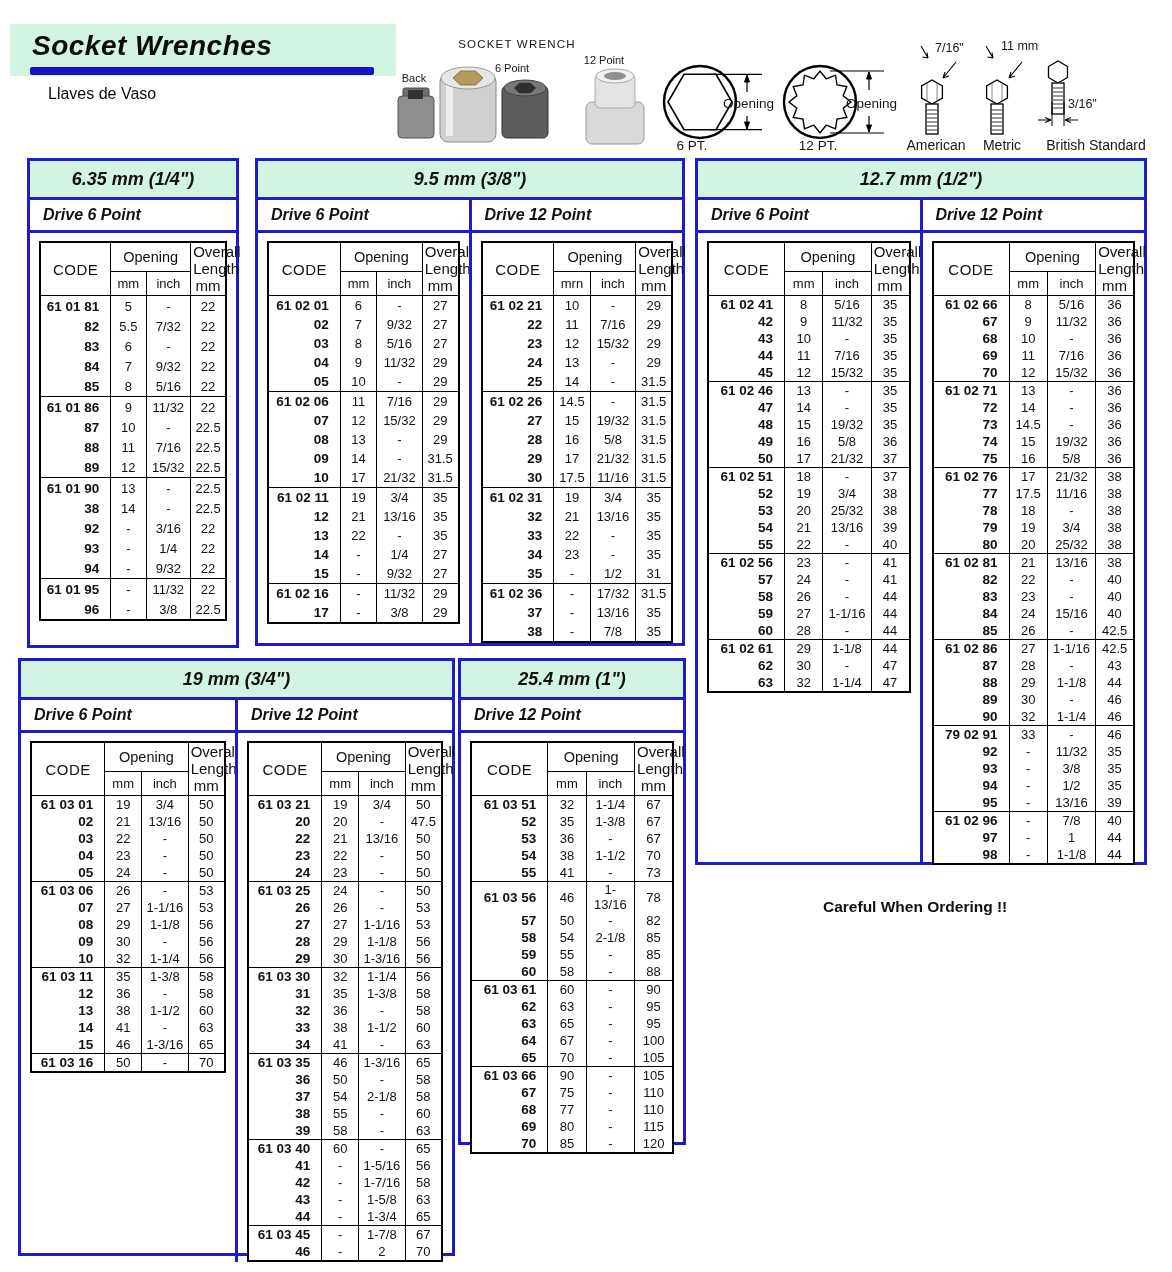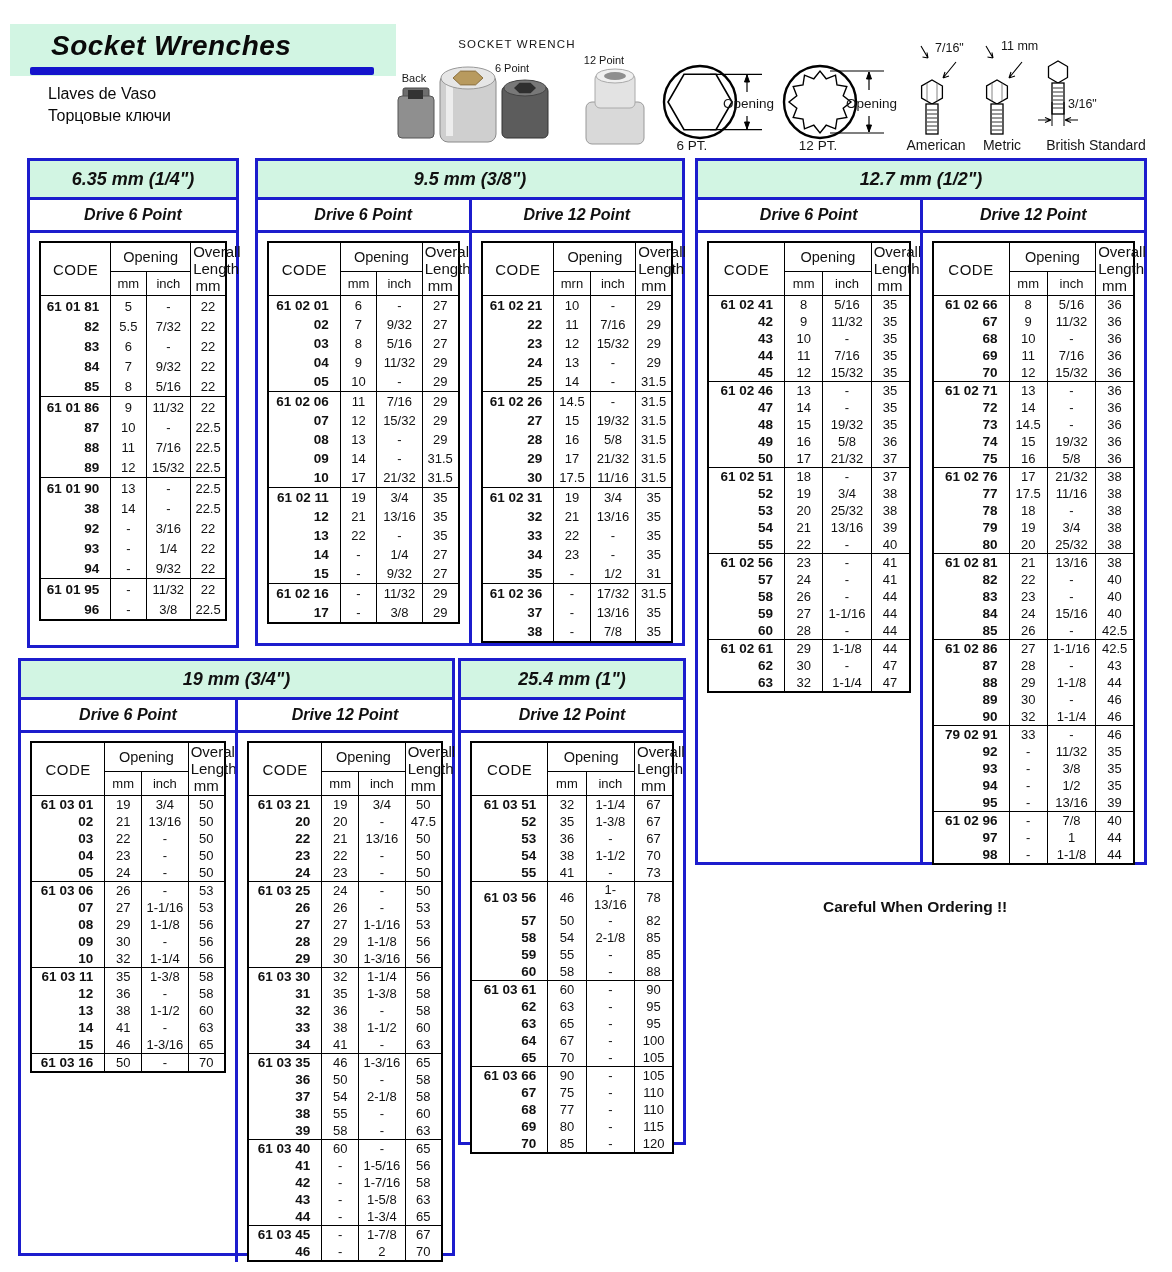--- a/index.html
+++ b/index.html
@@ -3,32 +3,32 @@
 <meta charset="utf-8">
 <style>
   html,body{margin:0;padding:0;}
   body{
     width:1172px;height:1272px;position:relative;background:#ffffff;
     font-family:"Liberation Sans","DejaVu Sans",sans-serif;color:#111;
     overflow:hidden;
   }
   
   .green-banner{position:absolute;left:10px;top:24px;width:386px;height:52px;background:#d2f5e3;}
-  .page-title{position:absolute;left:51px;top:30px;font-size:28px;font-weight:bold;font-style:italic;letter-spacing:.5px;color:#0a0a0a;}
+  .page-title{position:absolute;left:32px;top:30px;font-size:28px;font-weight:bold;font-style:italic;letter-spacing:.5px;color:#0a0a0a;}
   .blue-bar{position:absolute;left:30px;top:67px;width:344px;height:8px;background:#1414cc;border-radius:2px;}
   .subtitles{position:absolute;left:48px;top:83px;font-size:16px;line-height:1.38;color:#0a0a0a;}
   .subtitles div{white-space:pre;}
   .hdr-svg{position:absolute;left:390px;top:28px;}
   .hdr-svg text{font-family:"Liberation Sans","DejaVu Sans",sans-serif;fill:#161616;}
 
   
   .tbox{position:absolute;border:3px solid #1c1ccd;background:#fff;box-sizing:border-box;display:flex;flex-direction:column;}
   .ttitle{background:#d2f5e3;border-bottom:3px solid #1c1ccd;text-align:center;font-style:italic;font-weight:bold;font-size:18px;height:30px;line-height:30px;padding:3px 0;}
   .drive-row{display:flex;border-bottom:3px solid #1c1ccd;}
-  .drive{flex:1;text-align:center;font-weight:bold;font-style:italic;font-size:16px;height:24px;line-height:24px;padding:3px 13px;}
+  .drive{flex:1;font-weight:bold;font-style:italic;font-size:16px;height:24px;line-height:24px;padding:3px 13px;}
   .drive + .drive{border-left:3px solid #1c1ccd;}
   .body-row{display:flex;flex:1;align-items:stretch;}
   .sub{flex:1;padding:8px 9px 0 9px;}
   .sub + .sub{border-left:3px solid #1c1ccd;}
 
   
   table.dt{border-collapse:collapse;width:100%;table-layout:fixed;border:2px solid #000;background:#fff;}
   .dt th{font-weight:normal;border:1.6px solid #000;padding:1px 2px;text-align:center;}
   .dt td{border-left:1.6px solid #000;border-right:1.6px solid #000;border-top:none;border-bottom:none;
          padding:0 3px;text-align:center;font-size:13px;}
@@ -54,21 +54,20 @@
   .careful-body{font-size:15px;line-height:1.33;white-space:pre-line;}
 </style>
 </head>
 <body>
 
 <div class="green-banner"></div>
 <div class="page-title">Socket Wrenches</div>
 <div class="blue-bar"></div>
 <div class="subtitles">
   <div>Llaves de Vaso</div>
-  <div>Торцовые ключи</div>
 </div>
 
 <svg class="hdr-svg" width="782" height="128" viewBox="0 0 782 128">
   <text x="127" y="20" font-size="11.5" letter-spacing="1.2" text-anchor="middle">SOCKET WRENCH</text>
 
   <text x="24" y="54" font-size="11" text-anchor="middle">Back</text>
   <g>
     <rect x="13" y="60" width="26" height="14" rx="2" fill="#6e6e6e" stroke="#4a4a4a"></rect>
     <rect x="8" y="68" width="36" height="42" rx="4" fill="#8f8f8f" stroke="#555"></rect>
     <rect x="18" y="62" width="15" height="9" fill="#333"></rect>

